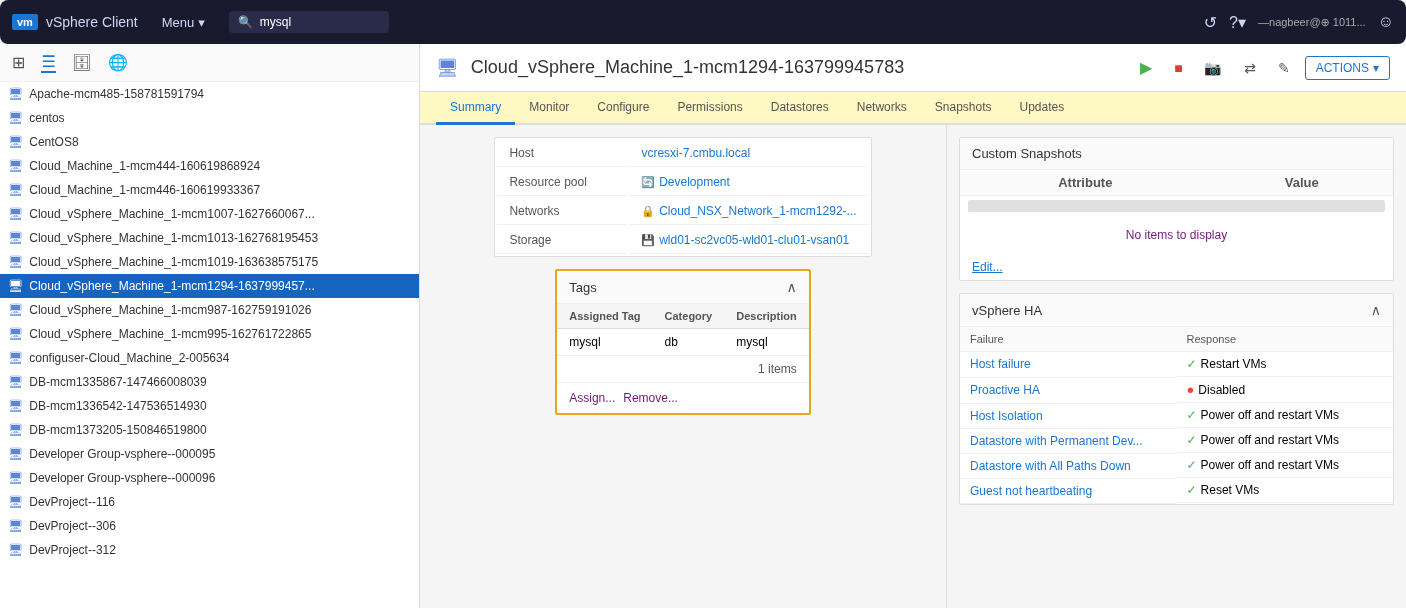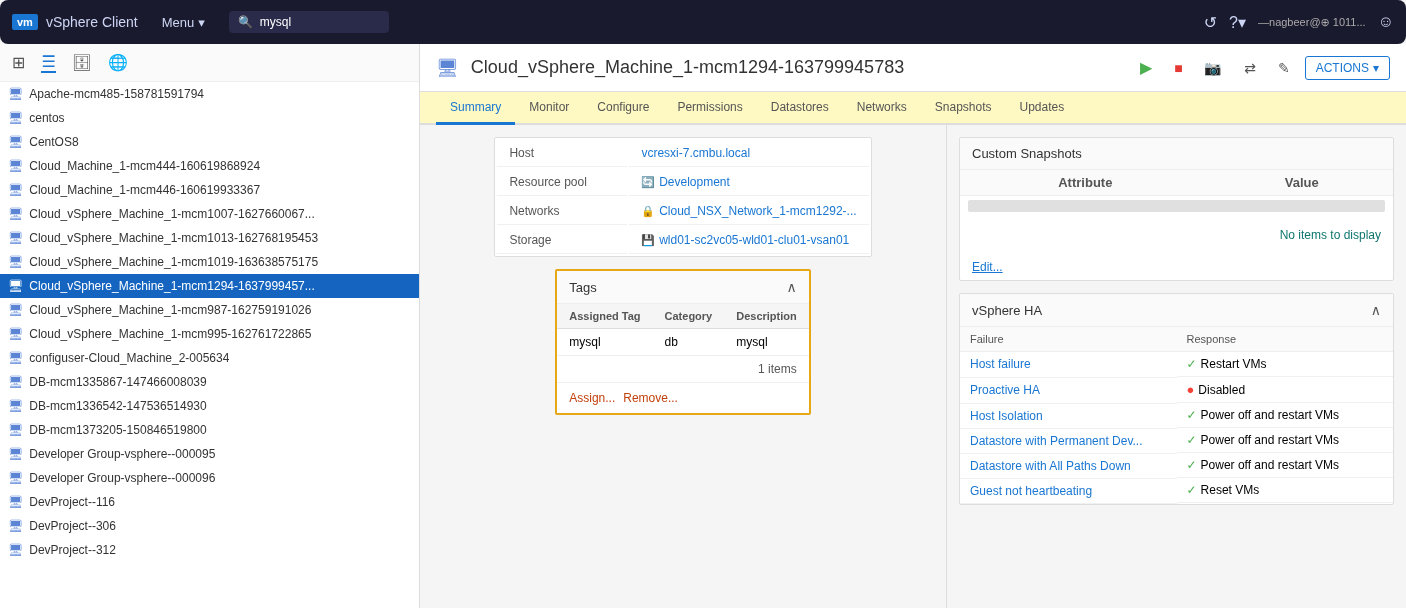--- a/index.html
+++ b/index.html
@@ -100,29 +100,29 @@
     .vm-details-table tr td:first-child { color: #555; width: 130px; }
     .vm-details-table tr td:last-child { color: #1976d2; cursor: pointer; }
 
     
     .tags-table { width: 100%; border-collapse: collapse; }
     .tags-table th { background: #f5f5f5; padding: 6px 12px; text-align: left; font-size: 11px; color: #555; border-bottom: 1px solid #ddd; font-weight: 700; }
     .tags-table td { padding: 6px 12px; font-size: 12px; border-bottom: 1px solid #f0f0f0; }
     .tags-table tr:last-child td { border-bottom: none; }
     .tags-count { text-align: right; padding: 6px 12px; color: #555; font-size: 12px; border-top: 1px solid #eee; }
     .tags-actions { display: flex; gap: 8px; padding: 8px 12px; border-top: 1px solid #eee; }
-    .tags-action-link { color: #c2410c; cursor: pointer; font-size: 12px; }
+    .tags-action-link { color: #701a75; cursor: pointer; font-size: 12px; }
 
     
     .right-panel { width: 460px; overflow-y: auto; padding: 12px; background: #f5f5f5; display: flex; flex-direction: column; gap: 12px; border-left: 1px solid #ddd; }
 
     
     .attributes-card .attr-table { width: 100%; border-collapse: collapse; }
     .attributes-card .attr-table th { padding: 5px 10px; font-size: 13px; font-weight: 700; color: #555; background: #fafafa; border-bottom: 1px solid #eee; }
-    .no-items { padding: 12px; color: #0f766e; font-size: 12px; text-align: right; }
+    .no-items { padding: 12px; color: #701a75; font-size: 12px; text-align: center; }
     .scrollbar-placeholder { height: 12px; background: #e0e0e0; border-radius: 2px; margin: 4px 8px; }
     .edit-link { color: #1976d2; cursor: pointer; font-size: 12px; padding: 6px 12px; display: block; text-decoration: underline; }
 
     
     .ha-table { width: 100%; border-collapse: collapse; }
     .ha-table th { padding: 6px 10px; font-size: 11px; font-weight: 500; color: #555; background: #fafafa; border-bottom: 1px solid #eee; text-align: left; }
     .ha-table td { padding: 5px 10px; font-size: 12px; border-bottom: 1px solid #f0f0f0; }
     .ha-table td:first-child { color: #1976d2; width: 50%; }
     .ha-table td:last-child { display: flex; align-items: center; gap: 4px; }
     .check-icon { color: #4caf50; }

